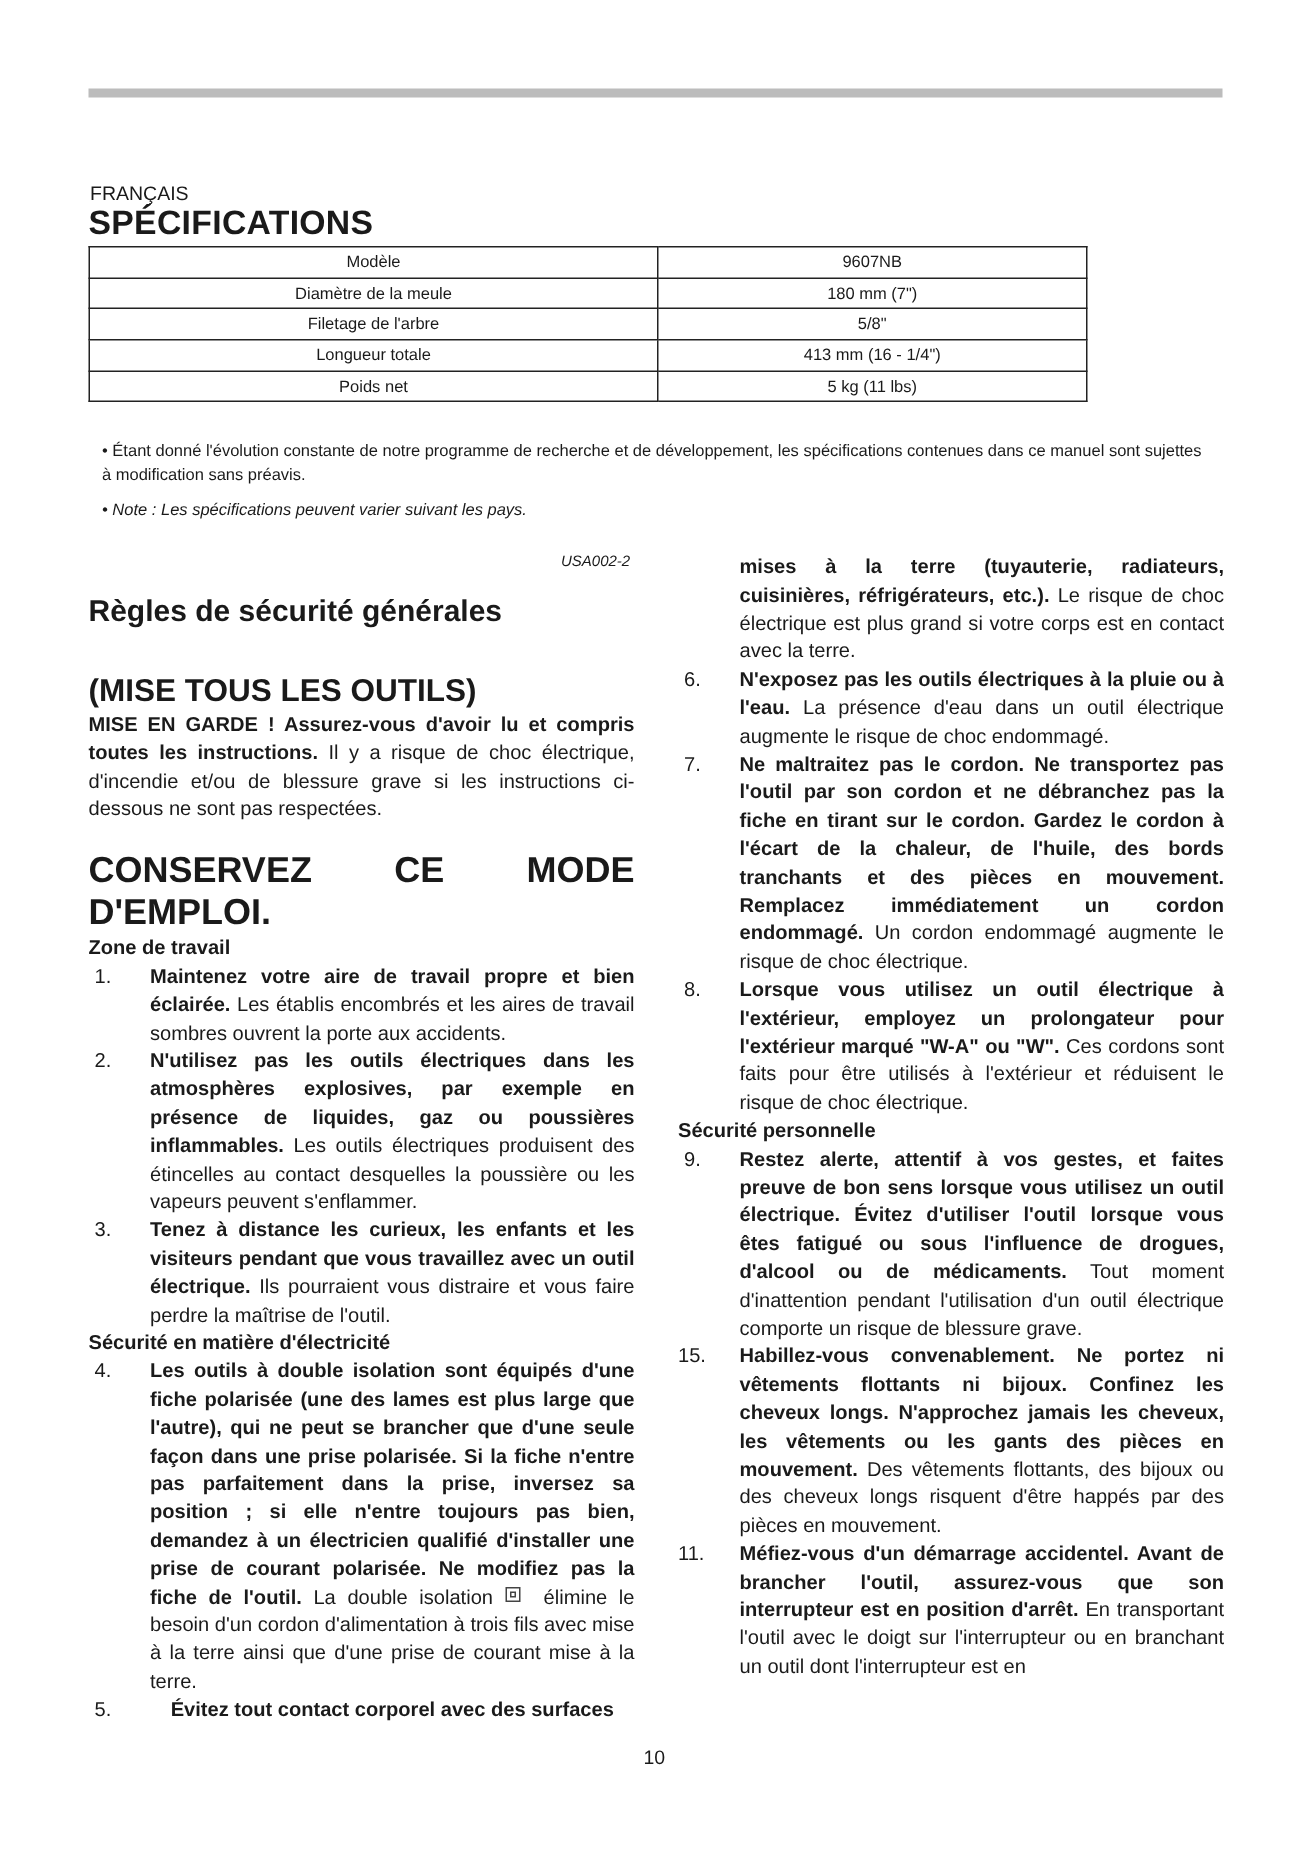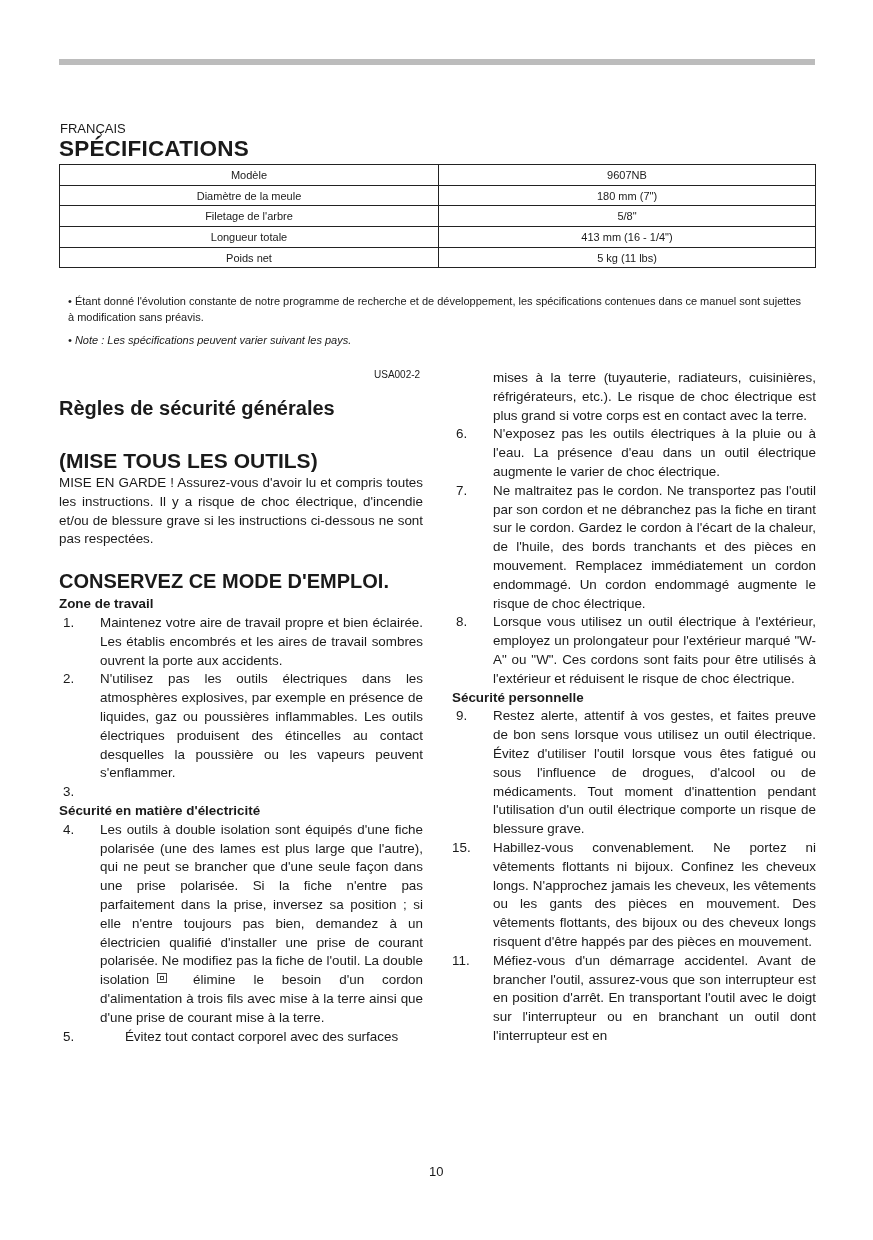--- a/index.html
+++ b/index.html
@@ -1,42 +1,42 @@
 <!DOCTYPE html>
 <html><head>
 <meta charset="utf-8">
 <style>
   html, body { margin: 0; padding: 0; background: #ffffff; }
   body { width: 873px; height: 1240px; position: relative; overflow: hidden;
          font-family: "Liberation Sans", sans-serif; color: #1a1a1a; }
   .topbar { position: absolute; left: 59px; top: 59px; width: 756px; height: 6px; background: #bcbcbc; }
   .lang { position: absolute; left: 60px; top: 121px; font-size: 13px; font-weight: normal; }
   .spec-title { position: absolute; left: 59px; top: 136px; font-size: 22.5px; font-weight: bold; letter-spacing: 0.2px; }
-  table.spec { position: absolute; left: 59px; top: 164px; width: 757px; border-collapse: collapse; font-size: 11px; }
+  table.spec { position: absolute; left: 59px; top: 164px; width: 666px; border-collapse: collapse; font-size: 11px; }
   table.spec td { border: 1px solid #222; text-align: center; height: 19.7px; padding: 0; }
   table.spec td.c1 { width: 378px; }
   .note { position: absolute; left: 68px; font-size: 11px; line-height: 16px; width: 740px; }
   .note1 { top: 293px; }
   .note2 { top: 332px; font-style: italic; }
-  .code { position: absolute; left: 374px; top: 369px; font-size: 10px; }
+  .code { position: absolute; left: 374px; top: 369px; font-size: 10px; font-style: italic; }
 
   .col { position: absolute; width: 364px; font-size: 13.4px; line-height: 18.8px; text-align: justify; }
   .col-left { left: 59px; top: 390px; }
   .col-right { left: 452px; top: 369px; }
   .h-rules { font-size: 20px; font-weight: bold; line-height: 26px; margin: 5px 0 0 0; }
   .h-pour { font-size: 21px; font-weight: bold; line-height: 26px; margin: 27px 0 0 0; }
-  .h-conserve { font-size: 20px; font-weight: bold; line-height: 28px; margin: 18px 0 0 0; }
+  .h-conserve { font-size: 24px; font-weight: bold; line-height: 28px; margin: 18px 0 0 0; }
   .sub { font-weight: bold; margin: 0; }
   p.intro { margin: 0; }
   .item { display: flex; margin: 0; }
   .item .num { width: 41px; flex: none; padding-left: 4px; box-sizing: border-box; text-align: left; }
   .item .txt { flex: 1; text-align: justify; }
   .item.two .num { padding-left: 0; }
   .cont { padding-left: 41px; }
-  b { font-weight: normal; }
+  b { font-weight: bold; }
   .di-icon { display: inline-block; width: 8px; height: 8px; border: 1px solid #444; position: relative; vertical-align: 1px; margin: 0 8px; }
   .di-icon::after { content: ""; position: absolute; left: 2px; top: 2px; width: 2px; height: 2px; border: 1px solid #444; }
   .pagenum { position: absolute; left: 429px; top: 1164px; font-size: 13px; }
 </style>
 </head>
 <body>
 
 <div class="topbar"></div>
 <div class="lang">FRANÇAIS</div>
 <div class="spec-title">SPÉCIFICATIONS</div>
@@ -80,38 +80,39 @@
   <div class="item">
       <span class="num">1.</span>
       <span class="txt"><b>Maintenez votre aire de travail propre et bien éclairée.</b><span> Les établis encombrés et les aires de travail sombres ouvrent la porte aux accidents.</span></span>
     </div>
   <div class="item">
       <span class="num">2.</span>
       <span class="txt"><b>N'utilisez pas les outils électriques dans les atmosphères explosives, par exemple en présence de liquides, gaz ou poussières inflammables.</b><span> Les outils électriques produisent des étincelles au contact desquelles la poussière ou les vapeurs peuvent s'enflammer.</span></span>
     </div>
   <div class="item">
       <span class="num">3.</span>
+      <span class="txt"><b>Tenez à distance les curieux, les enfants et les visiteurs pendant que vous travaillez avec un outil électrique.</b><span> Ils pourraient vous distraire et vous faire perdre la maîtrise de l'outil.</span></span>
     </div>
 
   <div class="sub">Sécurité en matière d'électricité</div>
   <div class="item">
       <span class="num">4.</span>
       <span class="txt"><b>Les outils à double isolation sont équipés d'une fiche polarisée (une des lames est plus large que l'autre), qui ne peut se brancher que d'une seule façon dans une prise polarisée. Si la fiche n'entre pas parfaitement dans la prise, inversez sa position ; si elle n'entre toujours pas bien, demandez à un électricien qualifié d'installer une prise de courant polarisée. Ne modifiez pas la fiche de l'outil.</b><span> La double isolation</span><span class="di-icon"></span><span> élimine le besoin d'un cordon d'alimentation à trois fils avec mise à la terre ainsi que d'une prise de courant mise à la terre.</span></span>
     </div>
   <div class="item">
       <span class="num">5.</span>
       <span class="txt" style="text-align:center;"><b>Évitez tout contact corporel avec des surfaces</b></span>
     </div>
 </div>
 
 <div class="col col-right">
   <div class="cont"><b>mises à la terre (tuyauterie, radiateurs, cuisinières, réfrigérateurs, etc.).</b><span> Le risque de choc électrique est plus grand si votre corps est en contact avec la terre.</span></div>
   <div class="item">
       <span class="num">6.</span>
-      <span class="txt"><b>N'exposez pas les outils électriques à la pluie ou à l'eau.</b><span> La présence d'eau dans un outil électrique augmente le varier de choc électrique.</span></span>
+      <span class="txt"><b>N'exposez pas les outils électriques à la pluie ou à l'eau.</b><span> La présence d'eau dans un outil électrique augmente le risque de choc endommagé.</span></span>
     </div>
   <div class="item">
       <span class="num">7.</span>
       <span class="txt"><b>Ne maltraitez pas le cordon. Ne transportez pas l'outil par son cordon et ne débranchez pas la fiche en tirant sur le cordon. Gardez le cordon à l'écart de la chaleur, de l'huile, des bords tranchants et des pièces en mouvement. Remplacez immédiatement un cordon endommagé.</b><span> Un cordon endommagé augmente le risque de choc électrique.</span></span>
     </div>
   <div class="item">
       <span class="num">8.</span>
       <span class="txt"><b>Lorsque vous utilisez un outil électrique à l'extérieur, employez un prolongateur pour l'extérieur marqué "W-A" ou "W".</b><span> Ces cordons sont faits pour être utilisés à l'extérieur et réduisent le risque de choc électrique.</span></span>
     </div>
 

